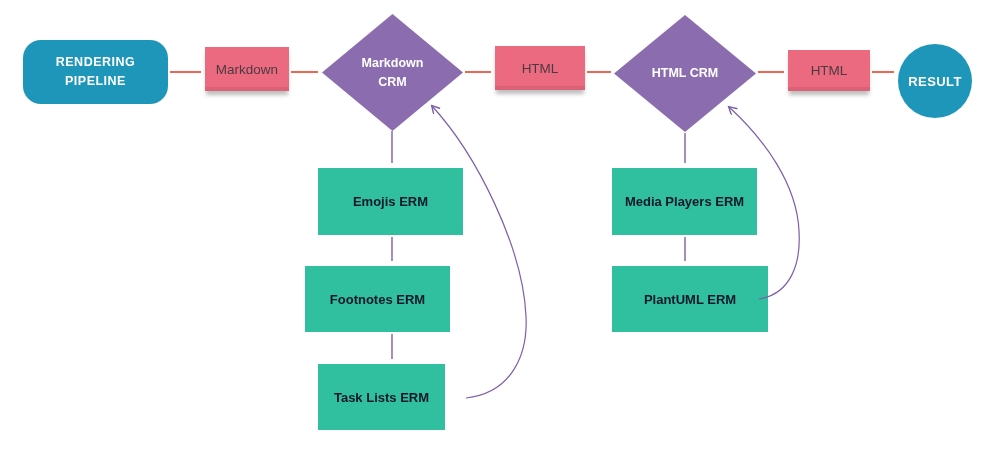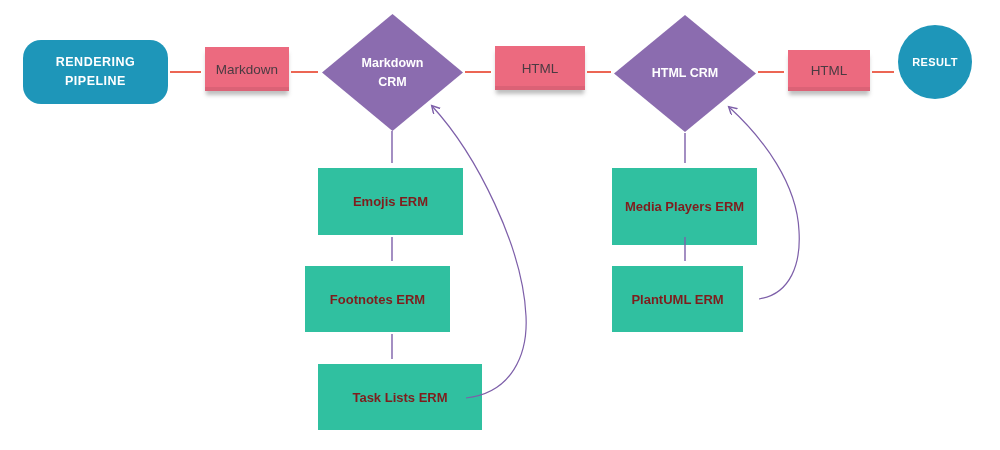--- a/index.html
+++ b/index.html
@@ -37,32 +37,32 @@
   .note-html-out { left: 788px; top: 50px; width: 82px; height: 41px; }
   .diamond {
     background: var(--purple, #8b6caf);
     clip-path: polygon(50% 0, 100% 50%, 50% 100%, 0 50%);
     color: #ffffff; font-weight: bold; font-size: 12.5px; line-height: 1.5;
   }
   .diamond-markdown-crm { left: 322px; top: 14px; width: 141px; height: 117px; }
   .diamond-html-crm     { left: 614px; top: 15px; width: 142px; height: 117px; align-items: center; }
   .erm {
     background: var(--green, #30c0a0);
-    color: #7f1d1d; font-weight: bold; font-size: 13px;
+    color: #0f172a; font-weight: bold; font-size: 13px;
   }
   .erm-emojis        { left: 318px; top: 168px; width: 145px; height: 67px; }
   .erm-footnotes     { left: 305px; top: 266px; width: 145px; height: 66px; }
-  .erm-task-lists    { left: 318px; top: 364px; width: 164px; height: 66px; }
-  .erm-media-players { left: 612px; top: 168px; width: 145px; height: 77px; }
-  .erm-plantuml      { left: 612px; top: 266px; width: 131px; height: 66px; }
+  .erm-task-lists    { left: 318px; top: 364px; width: 127px; height: 66px; }
+  .erm-media-players { left: 612px; top: 168px; width: 145px; height: 67px; }
+  .erm-plantuml      { left: 612px; top: 266px; width: 156px; height: 66px; }
   .result-node {
-    left: 898px; top: 25px; width: 74px; height: 74px;
+    left: 898px; top: 44px; width: 74px; height: 74px;
     border-radius: 50%;
     background: var(--teal, #1e96b9);
-    color: #ffffff; font-weight: bold; font-size: 11px; letter-spacing: .4px;
+    color: #ffffff; font-weight: bold; font-size: 13px; letter-spacing: .4px;
   }
   #connectors {
     position: absolute; left: 0; top: 0; width: 1000px; height: 450px;
     z-index: 3; pointer-events: none;
   }
   #connectors path, #connectors line { fill: none; }
   .edge-red    { stroke: var(--red-arrow, #e8402a); stroke-width: 1.6; }
   .edge-purple { stroke: var(--purple-arrow, #7d5fa9); stroke-width: 1.4; }
   .edge-curve  { stroke: var(--purple-arrow, #7d5fa9); stroke-width: 1.2; }
   .mk-red    { fill: var(--red-arrow, #e8402a); }

